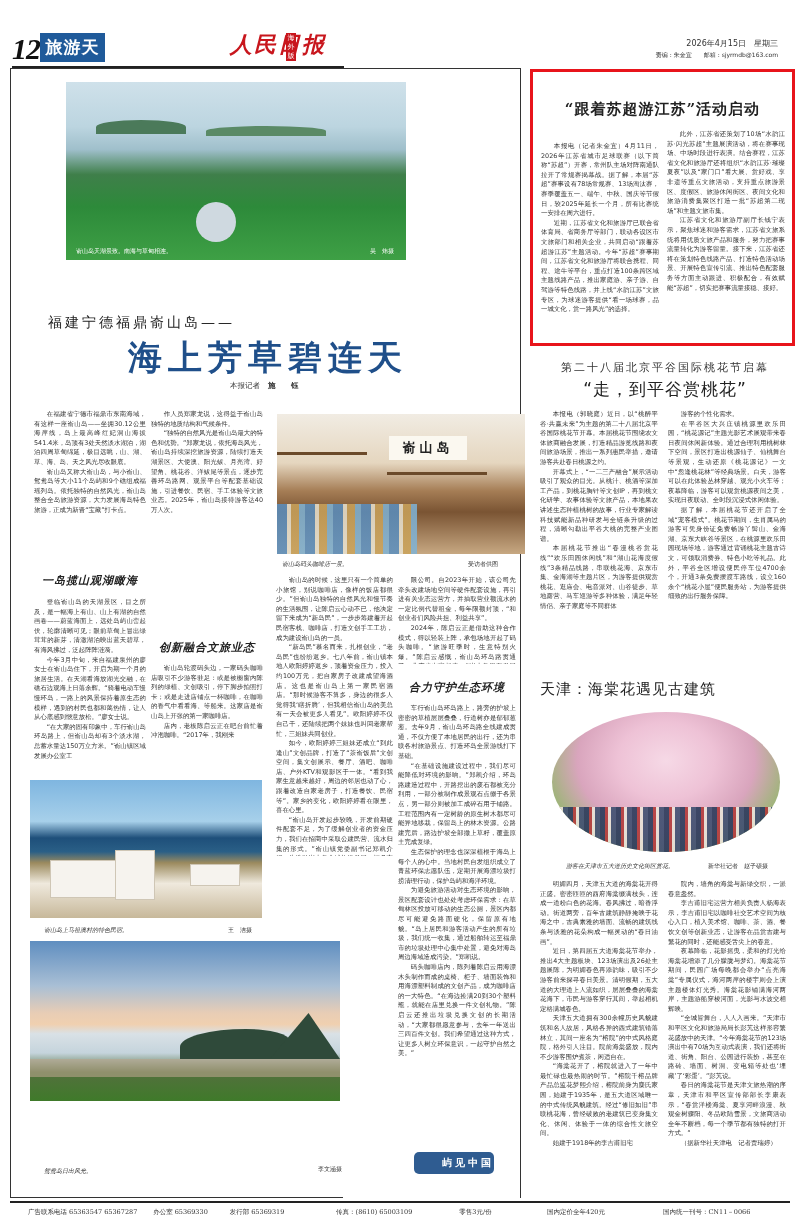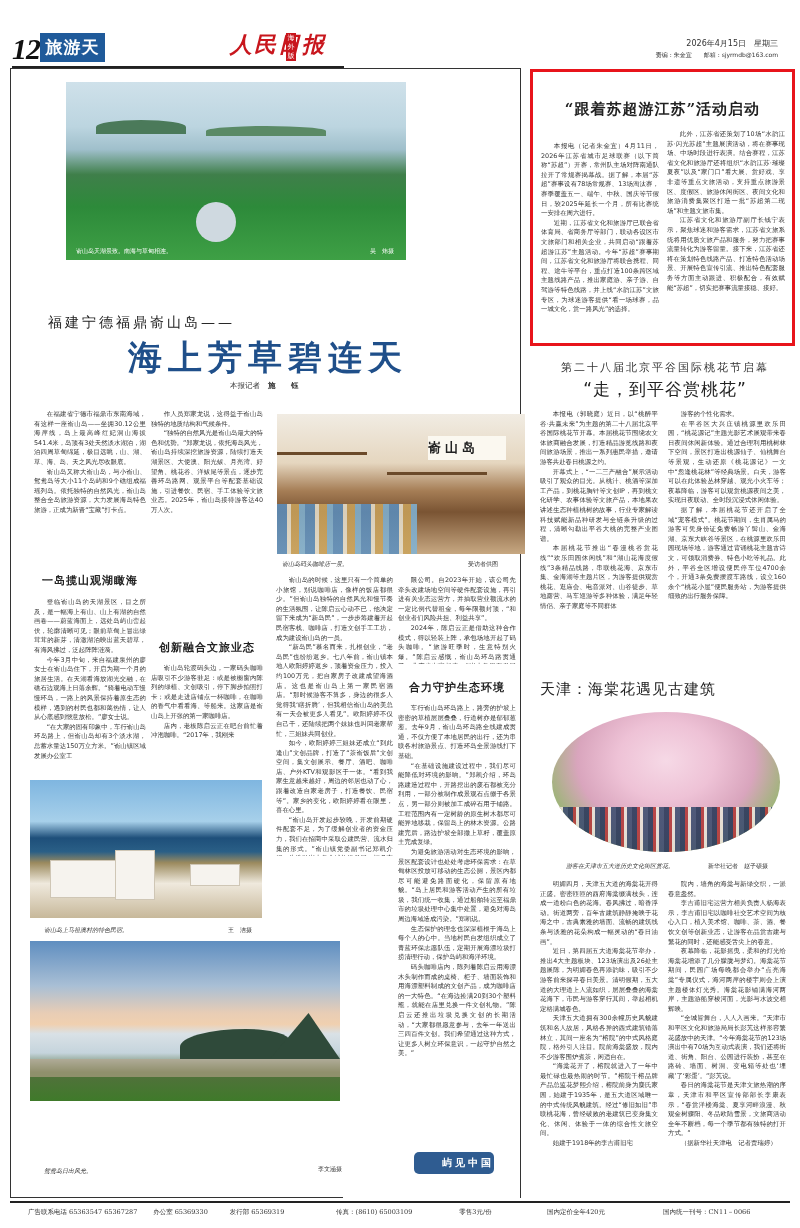--- a/index.html
+++ b/index.html
@@ -25,26 +25,26 @@
 
   
   .kicker { position: absolute; left: 48px; top: 314px; font-size: 14px; letter-spacing: 3px; color: #222; }
   .headline { position: absolute; left: 128px; top: 335px; font-size: 34px; font-weight: bold; color: #1f4f8a; letter-spacing: 6px; }
   .byline { position: absolute; left: 230px; top: 381px; font-size: 7.5px; color: #333; font-family: "DejaVu Sans", sans-serif; }
   .byline b { margin-left: 8px; letter-spacing: 4px; }
 
   
   .txt { position: absolute; font-family: "DejaVu Sans", sans-serif; font-size: 6.4px; line-height: 9.6px; color: #333; text-align: justify; text-indent: 2em; overflow: hidden; }
   .txt p { margin: 0; text-indent: 2em; }
-  .subhead { position: absolute; font-family: "DejaVu Sans", sans-serif; font-size: 11px; font-weight: bold; color: #222; text-align: center; letter-spacing: 1px; }
+  .subhead { position: absolute; font-family: "DejaVu Sans", sans-serif; font-size: 11px; font-weight: bold; color: #222; text-align: center; letter-spacing: 1px; font-style: italic; }
 
   
   .cafe-photo { position: absolute; left: 277px; top: 414px; width: 248px; height: 140px;
     background: linear-gradient(180deg, #f1ece3 0%, #e5d6bf 35%, #a57d55 55%, #7a5433 70%, #c7a882 100%); overflow: hidden; }
-  .cafe-sign { position: absolute; left: 112px; top: 22px; width: 78px; height: 24px; background: #fbf8f0; color: #222; font-size: 13px; font-weight: bold; text-align: left; line-height: 24px; letter-spacing: 4px; margin-left: 39px; }
+  .cafe-sign { position: absolute; left: 112px; top: 22px; width: 78px; height: 24px; background: #fbf8f0; color: #222; font-size: 13px; font-weight: bold; text-align: center; line-height: 24px; letter-spacing: 4px; }
   .cafe-shelf { position: absolute; height: 3px; background: #6b4a2a; }
   .cafe-postcards { position: absolute; left: 0; top: 90px; width: 140px; height: 50px; background: repeating-linear-gradient(90deg, #5a8fc0 0 10px, #e9e3d1 10px 14px, #caa35b 14px 22px, #7fb3d6 22px 28px); opacity: .85; }
   .caption { position: absolute; font-size: 6px; color: #333; font-family: "DejaVu Serif", serif; font-style: italic; }
   .credit { position: absolute; font-size: 6px; color: #333; font-family: "DejaVu Sans", sans-serif; }
 
   
   .village-photo { position: absolute; left: 30px; top: 780px; width: 232px; height: 138px;
     background: linear-gradient(180deg, #7fb6e0 0%, #a7d0ea 30%, #1e4f7a 42%, #2a5f86 52%, #9b8a5e 60%, #efe9dd 75%, #c7b89a 100%); overflow: hidden; }
   .house { position: absolute; background: #f6f3ee; border: 1px solid #cfc6b5; }
   
@@ -142,22 +142,22 @@
 </div>
 
 <div class="txt" style="left:398px;top:576px;width:118px;height:88px;">
   <p>限公司。自2023年开始，该公司先牵头改建场地空间等硬件配套设施，再引进有关业态运营方，并抽取营业额流水的一定比例代替租金，每年限额封顶，“和创业者们风险共担、利益共享”。</p>
   <p>2024年，陈启云正是借助这种合作模式，得以轻装上阵，承包场地开起了码头咖啡。“旅游旺季时，生意特别火爆。”陈启云感慨，嵛山岛环岛路贯通了，业态也丰富起来，“嵛山岛很有发展潜力，期待更多人上岛创业。”</p>
 </div>
 <div class="subhead" style="left:398px;top:680px;width:118px;">合力守护生态环境</div>
 <div class="txt" style="left:398px;top:704px;width:118px;height:440px;">
   <p>车行嵛山岛环岛路上，路旁的护坡上密密的草植层层叠叠，行道树亦是郁郁葱葱。去年9月，嵛山岛环岛路全线建成贯通，不仅方便了本地居民的出行，还为串联各村旅游景点、打造环岛全景游线打下基础。</p>
   <p>“在基础设施建设过程中，我们尽可能降低对环境的影响。”郑凯介绍，环岛路建造过程中，开路挖出的废石都被充分利用，一部分被制作成景观石点缀于各景点，另一部分则被加工成碎石用于铺路。工程范围内有一定树龄的原生树木都尽可能异地移栽，保留岛上的林木资源。公路建完后，路边护坡全部撒上草籽，覆盖原土完成复绿。</p>
+  <p>生态保护的理念也深深植根于海岛上每个人的心中。当地村民自发组织成立了青蓝环保志愿队伍，定期开展海漂垃圾打捞清理行动，保护岛屿和海洋环境。</p>
   <p>为避免旅游活动对生态环境的影响，景区配套设计也处处考虑环保需求：在草甸林区投放可移动的生态公厕，景区内都尽可能避免路面硬化，保留原有地貌。“岛上居民和游客活动产生的所有垃圾，我们统一收集，通过船舶转运至福鼎市的垃圾处理中心集中处置，避免对海岛周边海域造成污染。”郑凯说。</p>
-  <p>生态保护的理念也深深植根于海岛上每个人的心中。当地村民自发组织成立了青蓝环保志愿队伍，定期开展海漂垃圾打捞清理行动，保护岛屿和海洋环境。</p>
   <p>码头咖啡店内，陈列着陈启云用海漂木头制作而成的桌椅、柜子、墙面装饰和用海漂塑料制成的文创产品，成为咖啡店的一大特色。“在海边捡满20到30个塑料瓶，就能在店里兑换一件文创礼物。”陈启云还推出垃圾兑换文创的长期活动，“大家都很愿意参与，去年一年送出三四百件文创。我们希望通过这种方式，让更多人树立环保意识，一起守护自然之美。”</p>
 </div>
 
 <div class="village-photo">
   <div class="house" style="left:20px;top:80px;width:70px;height:38px;"></div>
   <div class="house" style="left:85px;top:70px;width:40px;height:50px;"></div>
   <div class="house" style="left:160px;top:84px;width:50px;height:22px;"></div>
 </div>
 <div class="caption" style="left:44px;top:926px;">嵛山岛上马祖澳村的特色民宿。</div>
 <div class="credit" style="left:228px;top:926px;">王　洁摄</div>

